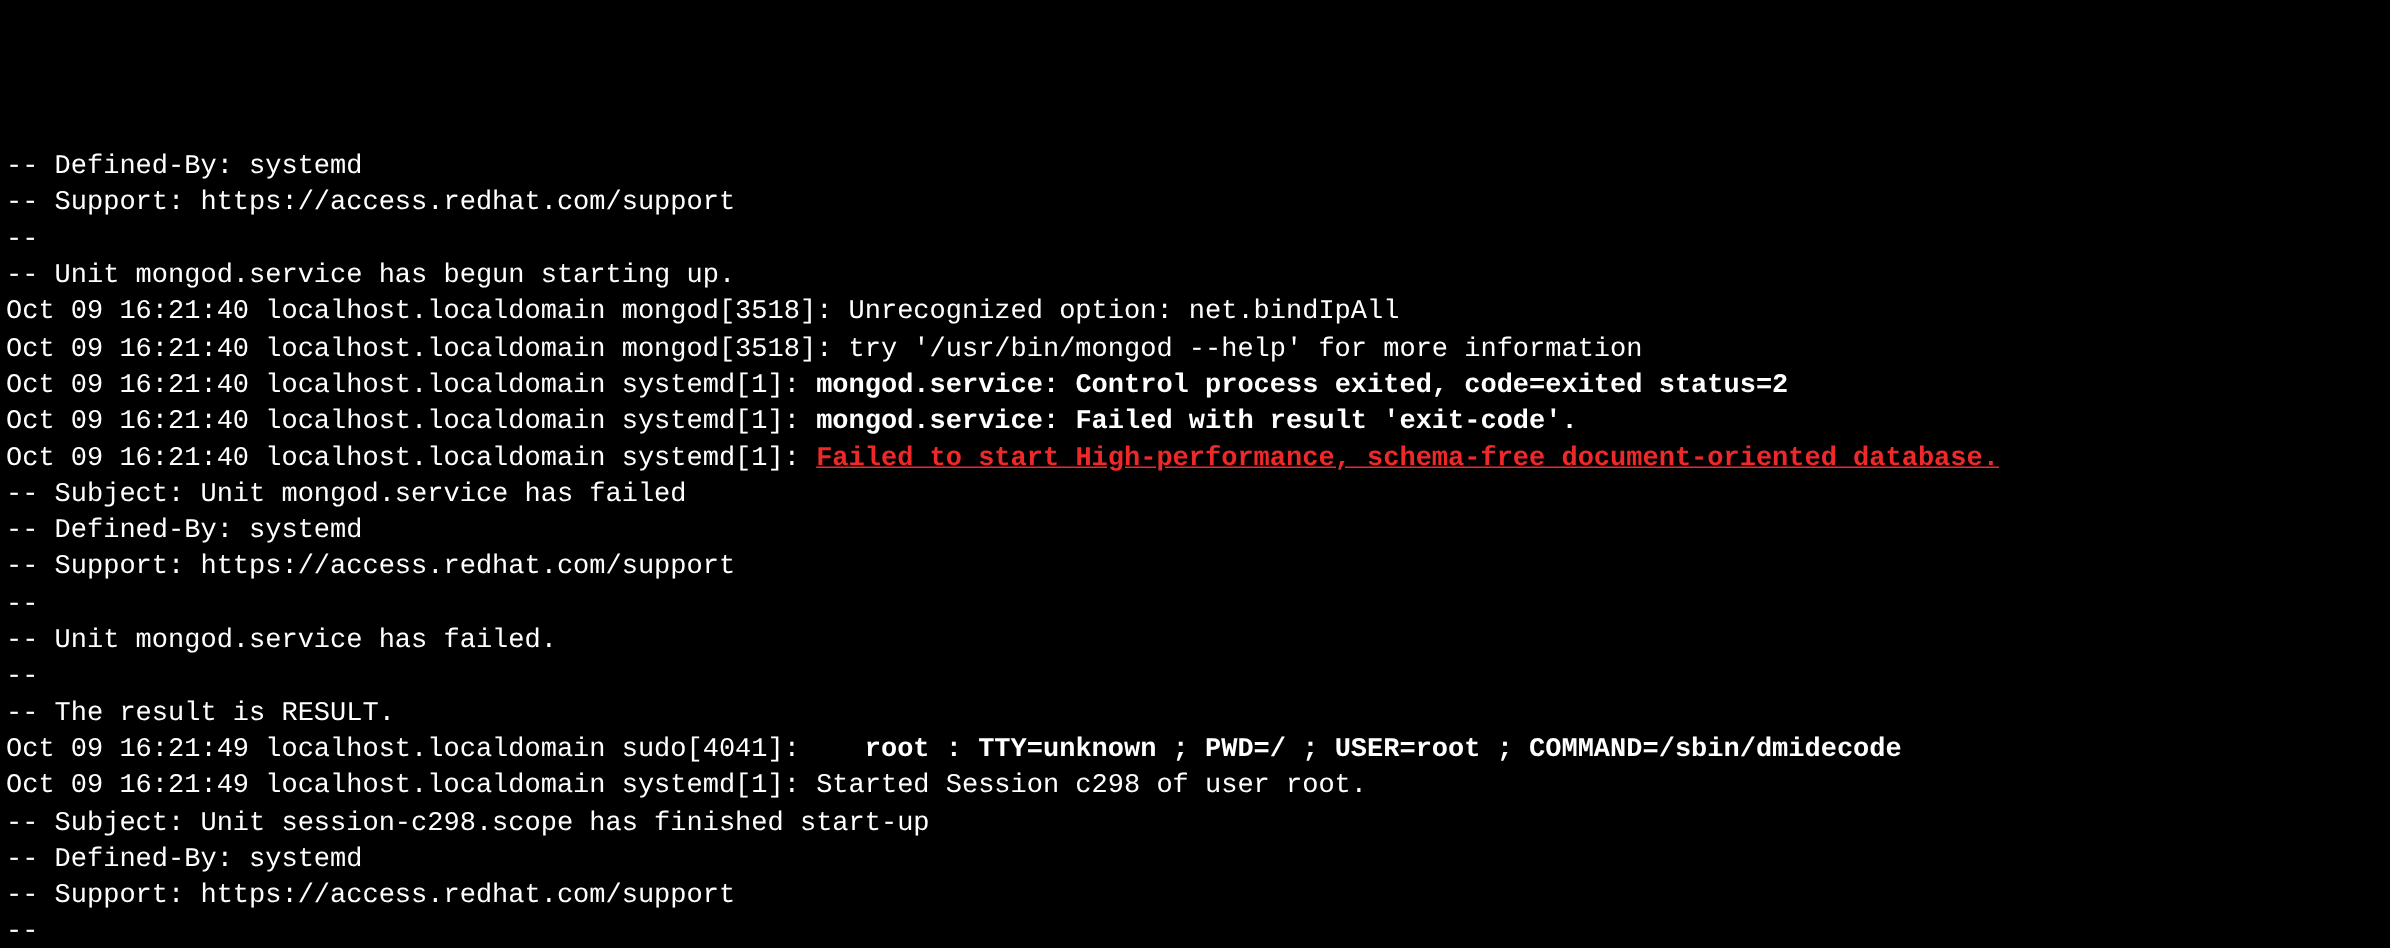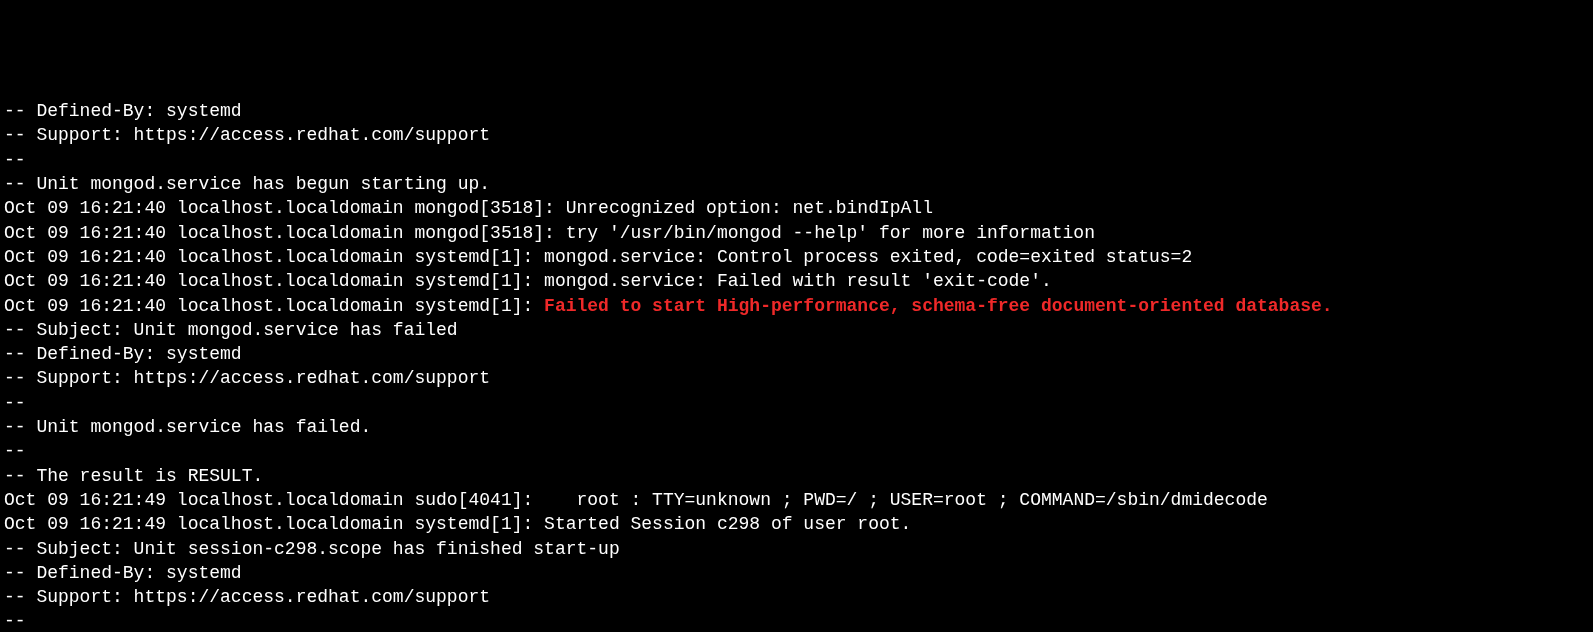--- a/index.html
+++ b/index.html
@@ -16,26 +16,27 @@
       padding: 2px 4px;
       white-space: pre;
       overflow-x: auto;
       width: 1593px;
       height: 632px;
     }
     .line {
       display: block;
     }
     .bold {
-      font-weight: normal;
+      font-weight: bold;
       text-align: right;
     }
     .red {
       color: #ef2929;
       font-weight: bold;
+      text-decoration: underline;
     }
   </style>
 </head>
 <body>
 
 
 
 <div id="terminal-output"><div class="line"><span>-- Defined-By: systemd</span></div><div class="line"><span>-- Support: https://access.redhat.com/support</span></div><div class="line"><span>--</span></div><div class="line"><span>-- Unit mongod.service has begun starting up.</span></div><div class="line"><span>Oct 09 16:21:40 localhost.localdomain mongod[3518]: Unrecognized option: net.bindIpAll</span></div><div class="line"><span>Oct 09 16:21:40 localhost.localdomain mongod[3518]: try '/usr/bin/mongod --help' for more information</span></div><div class="line"><span>Oct 09 16:21:40 localhost.localdomain systemd[1]: </span><span class="bold">mongod.service: Control process exited, code=exited status=2</span></div><div class="line"><span>Oct 09 16:21:40 localhost.localdomain systemd[1]: </span><span class="bold">mongod.service: Failed with result 'exit-code'.</span></div><div class="line"><span>Oct 09 16:21:40 localhost.localdomain systemd[1]: </span><span class="red">Failed to start High-performance, schema-free document-oriented database.</span></div><div class="line"><span>-- Subject: Unit mongod.service has failed</span></div><div class="line"><span>-- Defined-By: systemd</span></div><div class="line"><span>-- Support: https://access.redhat.com/support</span></div><div class="line"><span>--</span></div><div class="line"><span>-- Unit mongod.service has failed.</span></div><div class="line"><span>--</span></div><div class="line"><span>-- The result is RESULT.</span></div><div class="line"><span>Oct 09 16:21:49 localhost.localdomain sudo[4041]:    </span><span class="bold">root : TTY=unknown ; PWD=/ ; USER=root ; COMMAND=/sbin/dmidecode</span></div><div class="line"><span>Oct 09 16:21:49 localhost.localdomain systemd[1]: Started Session c298 of user root.</span></div><div class="line"><span>-- Subject: Unit session-c298.scope has finished start-up</span></div><div class="line"><span>-- Defined-By: systemd</span></div><div class="line"><span>-- Support: https://access.redhat.com/support</span></div><div class="line"><span>--</span></div></div>
 
 

